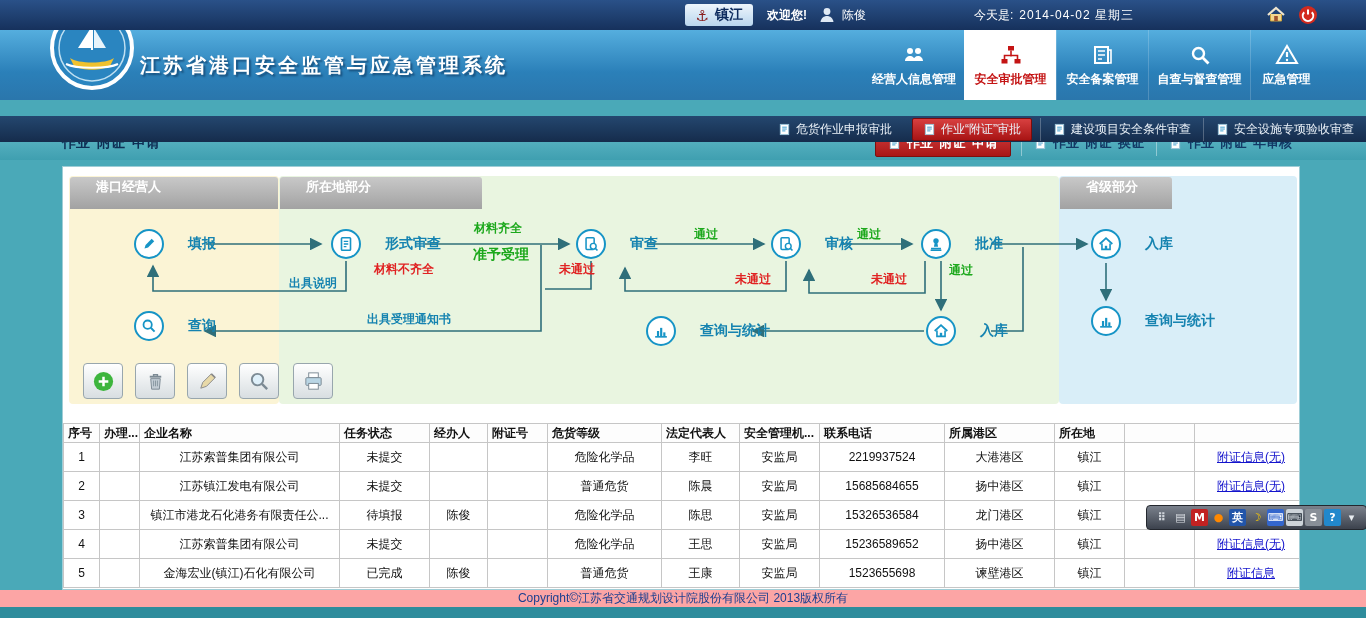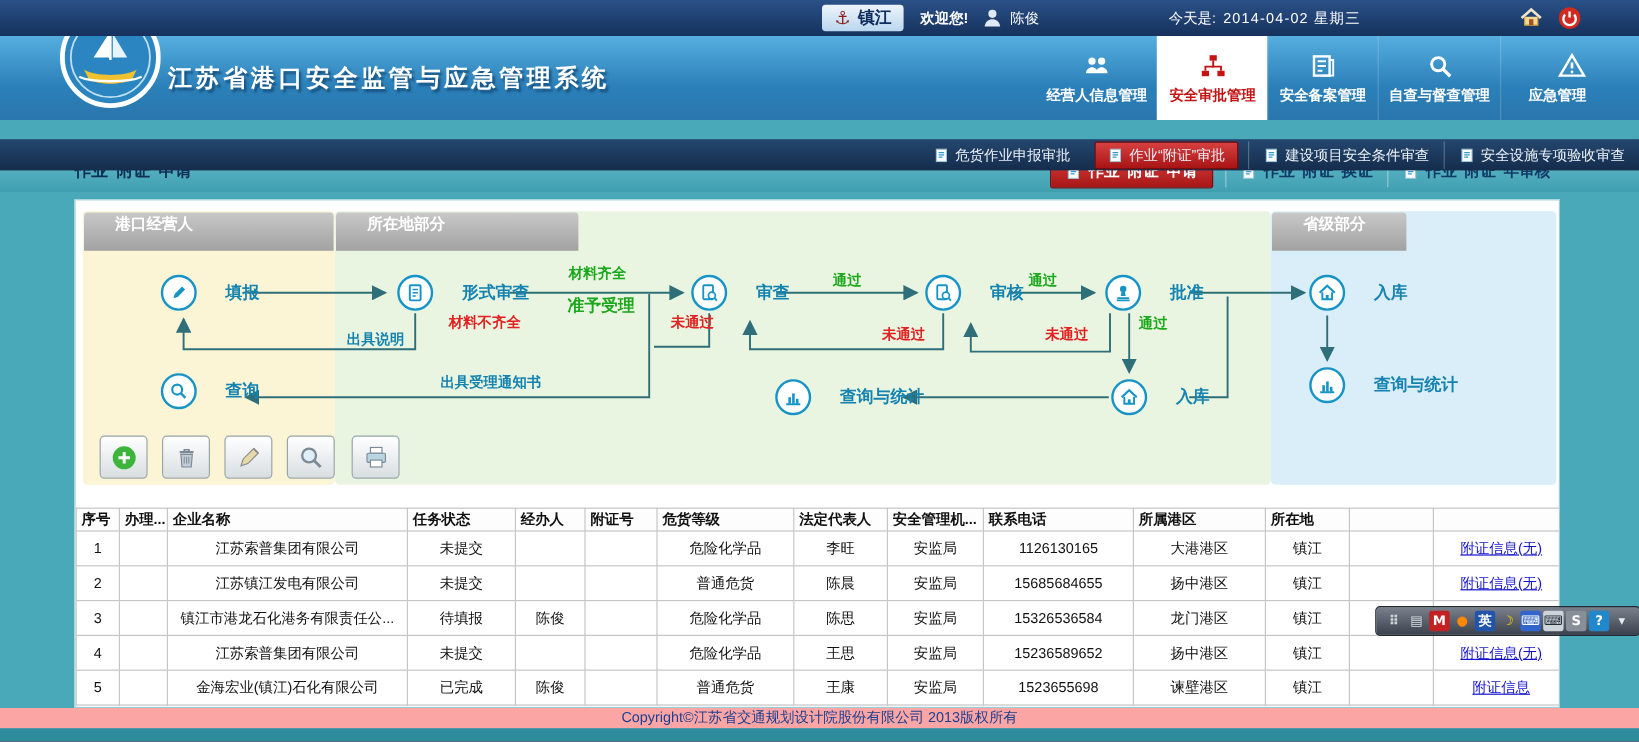--- a/index.html
+++ b/index.html
@@ -155,21 +155,21 @@
         </div>
         <div class="htab" style="width: 102px;">
           <span class="hicon">
             <svg viewBox="0 0 24 24">
               <circle cx="10.5" cy="10.5" r="5.5" fill="none" stroke="currentColor" stroke-width="2.4"></circle>
               <path d="M14.8 14.8L20.5 20.5" stroke="currentColor" stroke-width="2.8"></path>
             </svg>
           </span>
           <span class="hlabel">自查与督查管理</span>
         </div>
-        <div class="htab" style="width: 72px; align-items: flex-end;">
+        <div class="htab" style="width: 72px;">
           <span class="hicon">
             <svg viewBox="0 0 24 24">
               <path d="M12 3L22 20H2z" fill="none" stroke="currentColor" stroke-width="2"></path>
               <path d="M12 9v5" stroke="currentColor" stroke-width="2.2"></path>
               <circle cx="12" cy="17" r="1.2" fill="currentColor"></circle>
             </svg>
           </span>
           <span class="hlabel">应急管理</span>
         </div>
       </div>
@@ -474,21 +474,21 @@
           <tr>
             <td>1</td>
             <td></td>
             <td>江苏索普集团有限公司</td>
             <td>未提交</td>
             <td></td>
             <td></td>
             <td>危险化学品</td>
             <td>李旺</td>
             <td>安监局</td>
-            <td>1126130165</td>
+            <td>2219937524</td>
             <td>大港港区</td>
             <td>镇江</td>
             <td></td>
             <td><span class="link">附证信息(无)</span></td>
           </tr>
           <tr>
             <td>2</td>
             <td></td>
             <td>江苏镇江发电有限公司</td>
             <td>未提交</td>

